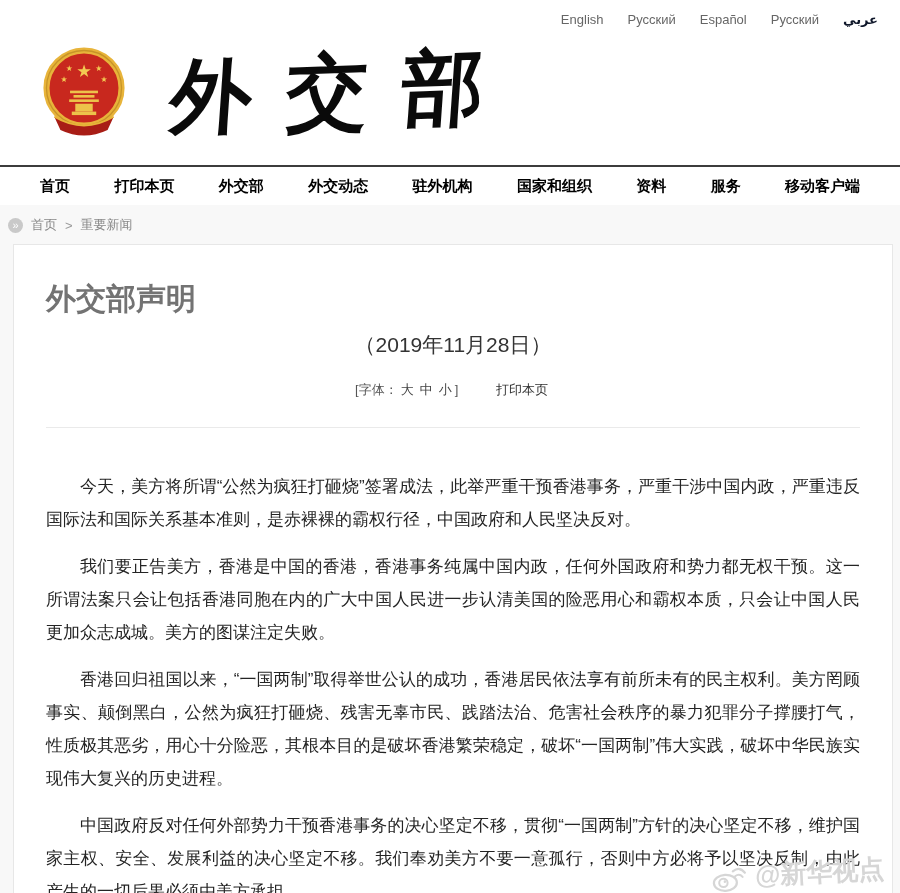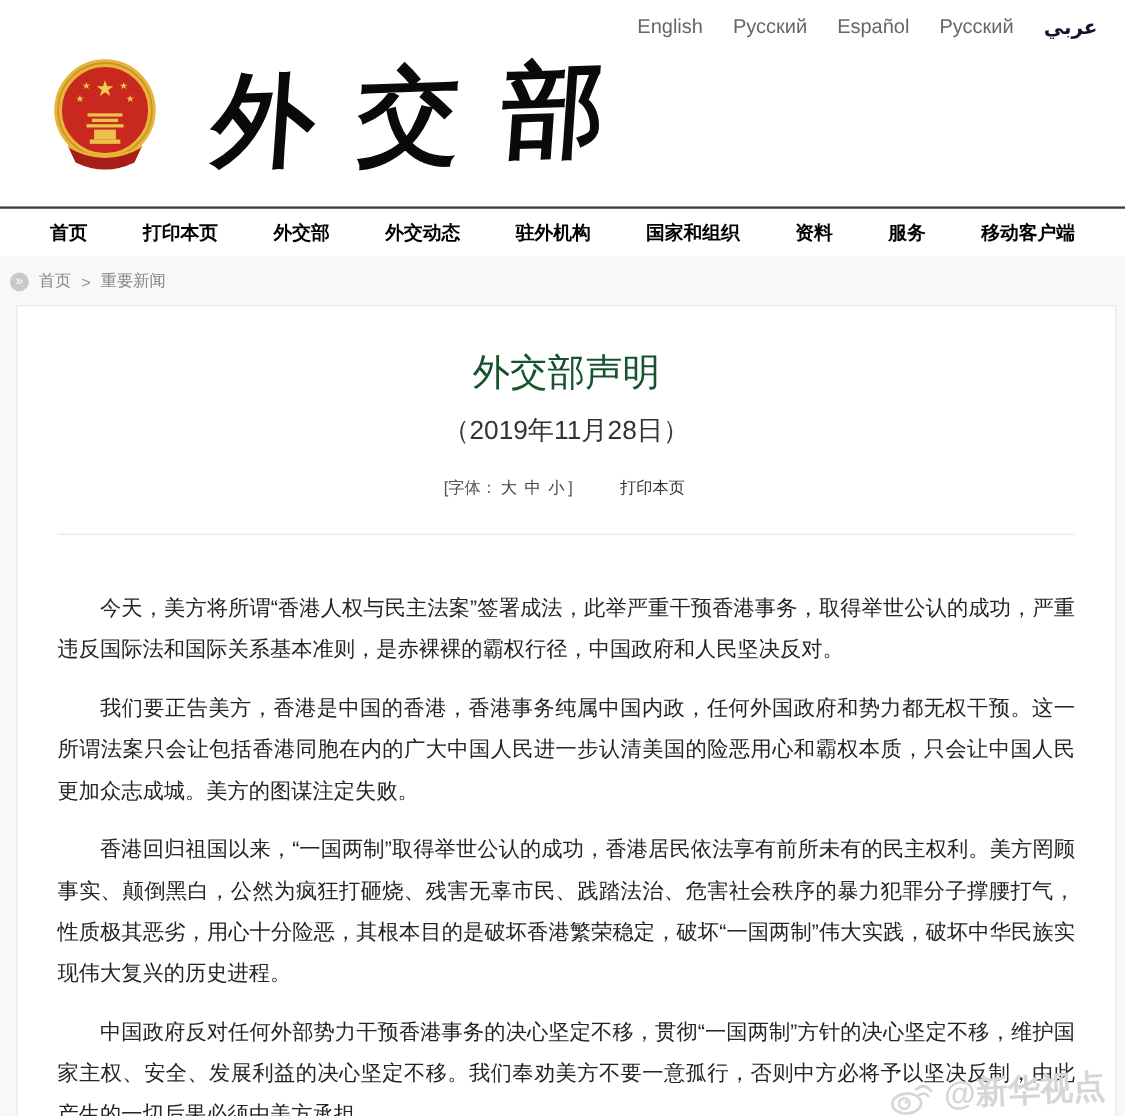--- a/index.html
+++ b/index.html
@@ -6,21 +6,21 @@
   html,body { width:900px; }
   body {
     font-family:"Liberation Sans","DejaVu Sans",sans-serif;
     background:#ffffff; color:#222; width:900px; height:893px; overflow:hidden;
   }
   
   .site-header { position:relative; height:165px; background:#fff; }
   .lang-bar {
     position:absolute; top:12px; right:22px;
     display:flex; gap:24px; align-items:center;
-    font-size:16px; color:#666;
+    font-size:13px; color:#666;
   }
   .lang-bar a { color:#666; text-decoration:none; cursor:pointer; }
   .lang-bar a.arabic { font-weight:bold; color:#0f172a; }
   .logo-row { position:absolute; left:40px; top:42px; display:flex; align-items:center; }
   .emblem { width:88px; height:96px; display:block; }
   .calligraphy {
     margin-left:42px; margin-top:-4px;
     font-family:"DejaVu Serif","Liberation Serif",serif;
     font-size:82px; font-weight:bold; color:#0a0a0a;
     letter-spacing:34px; white-space:nowrap;
@@ -48,21 +48,21 @@
     flex:0 0 auto;
   }
   .breadcrumb a { color:#888; text-decoration:none; cursor:pointer; }
   .breadcrumb .sep { color:#999; }
   
   .content-box {
     position:relative; margin-left:13px; width:880px; height:649px;
     background:#fff; border:1px solid #e7e7e7; border-bottom:none;
     padding:34px 32px 0 32px; overflow:hidden;
   }
-  .doc-title { text-align:center; font-size:30px; font-weight:normal; color:#14532d; line-height:40px; }
+  .doc-title { font-size:30px; font-weight:bold; color:#737373; line-height:40px; }
   .doc-subtitle { text-align:center; font-size:21px; color:#333; margin-top:14px; line-height:24px; }
   .doc-date { text-align:center; font-size:13px; color:#9a9a9a; margin-top:13px; line-height:18px; }
   .doc-toolbar { text-align:center; font-size:13px; color:#555; margin-top:24px; line-height:18px; }
   .doc-toolbar a { color:#444; text-decoration:none; cursor:pointer; margin:0 3px; }
   .doc-toolbar .print { margin-left:34px; color:#333; }
   .doc-divider { border:none; border-top:1px solid #eaeaea; margin-top:28px; }
   .doc-body { margin-top:42px; }
   .doc-body p {
     font-size:17px; line-height:33px; color:#242424;
     text-align:justify; text-indent:2em; margin-bottom:14px;
@@ -135,21 +135,21 @@
     <div class="doc-subtitle">（2019年11月28日）</div>
 
     <div class="doc-toolbar">
       <span>[字体：</span><a>大</a><a>中</a><a>小</a><span>]</span>
       <a class="print">打印本页</a>
     </div>
 
     <hr class="doc-divider">
 
     <article class="doc-body">
-      <p>今天，美方将所谓“香港人权与民主法案”签署成法，此举严重干预香港事务，取得举世公认的成功，严重违反国际法和国际关系基本准则，是赤裸裸的霸权行径，中国政府和人民坚决反对。</p>
+      <p>今天，美方将所谓“公然为疯狂打砸烧”签署成法，此举严重干预香港事务，严重干涉中国内政，严重违反国际法和国际关系基本准则，是赤裸裸的霸权行径，中国政府和人民坚决反对。</p>
       <p>我们要正告美方，香港是中国的香港，香港事务纯属中国内政，任何外国政府和势力都无权干预。这一所谓法案只会让包括香港同胞在内的广大中国人民进一步认清美国的险恶用心和霸权本质，只会让中国人民更加众志成城。美方的图谋注定失败。</p>
       <p>香港回归祖国以来，“一国两制”取得举世公认的成功，香港居民依法享有前所未有的民主权利。美方罔顾事实、颠倒黑白，公然为疯狂打砸烧、残害无辜市民、践踏法治、危害社会秩序的暴力犯罪分子撑腰打气，性质极其恶劣，用心十分险恶，其根本目的是破坏香港繁荣稳定，破坏“一国两制”伟大实践，破坏中华民族实现伟大复兴的历史进程。</p>
       <p>中国政府反对任何外部势力干预香港事务的决心坚定不移，贯彻“一国两制”方针的决心坚定不移，维护国家主权、安全、发展利益的决心坚定不移。我们奉劝美方不要一意孤行，否则中方必将予以坚决反制，由此产生的一切后果必须由美方承担。</p>
     </article>
 
     <div class="watermark">
       <svg width="38" height="32" viewBox="0 0 38 30">
         <ellipse cx="14" cy="20" rx="11.5" ry="8" fill="none" stroke="#d6d6d6" stroke-width="2.2"></ellipse>
         <circle cx="12" cy="20" r="4.2" fill="none" stroke="#d6d6d6" stroke-width="2"></circle>
         <circle cx="13.6" cy="18.8" r="1.3" fill="#d6d6d6"></circle>

